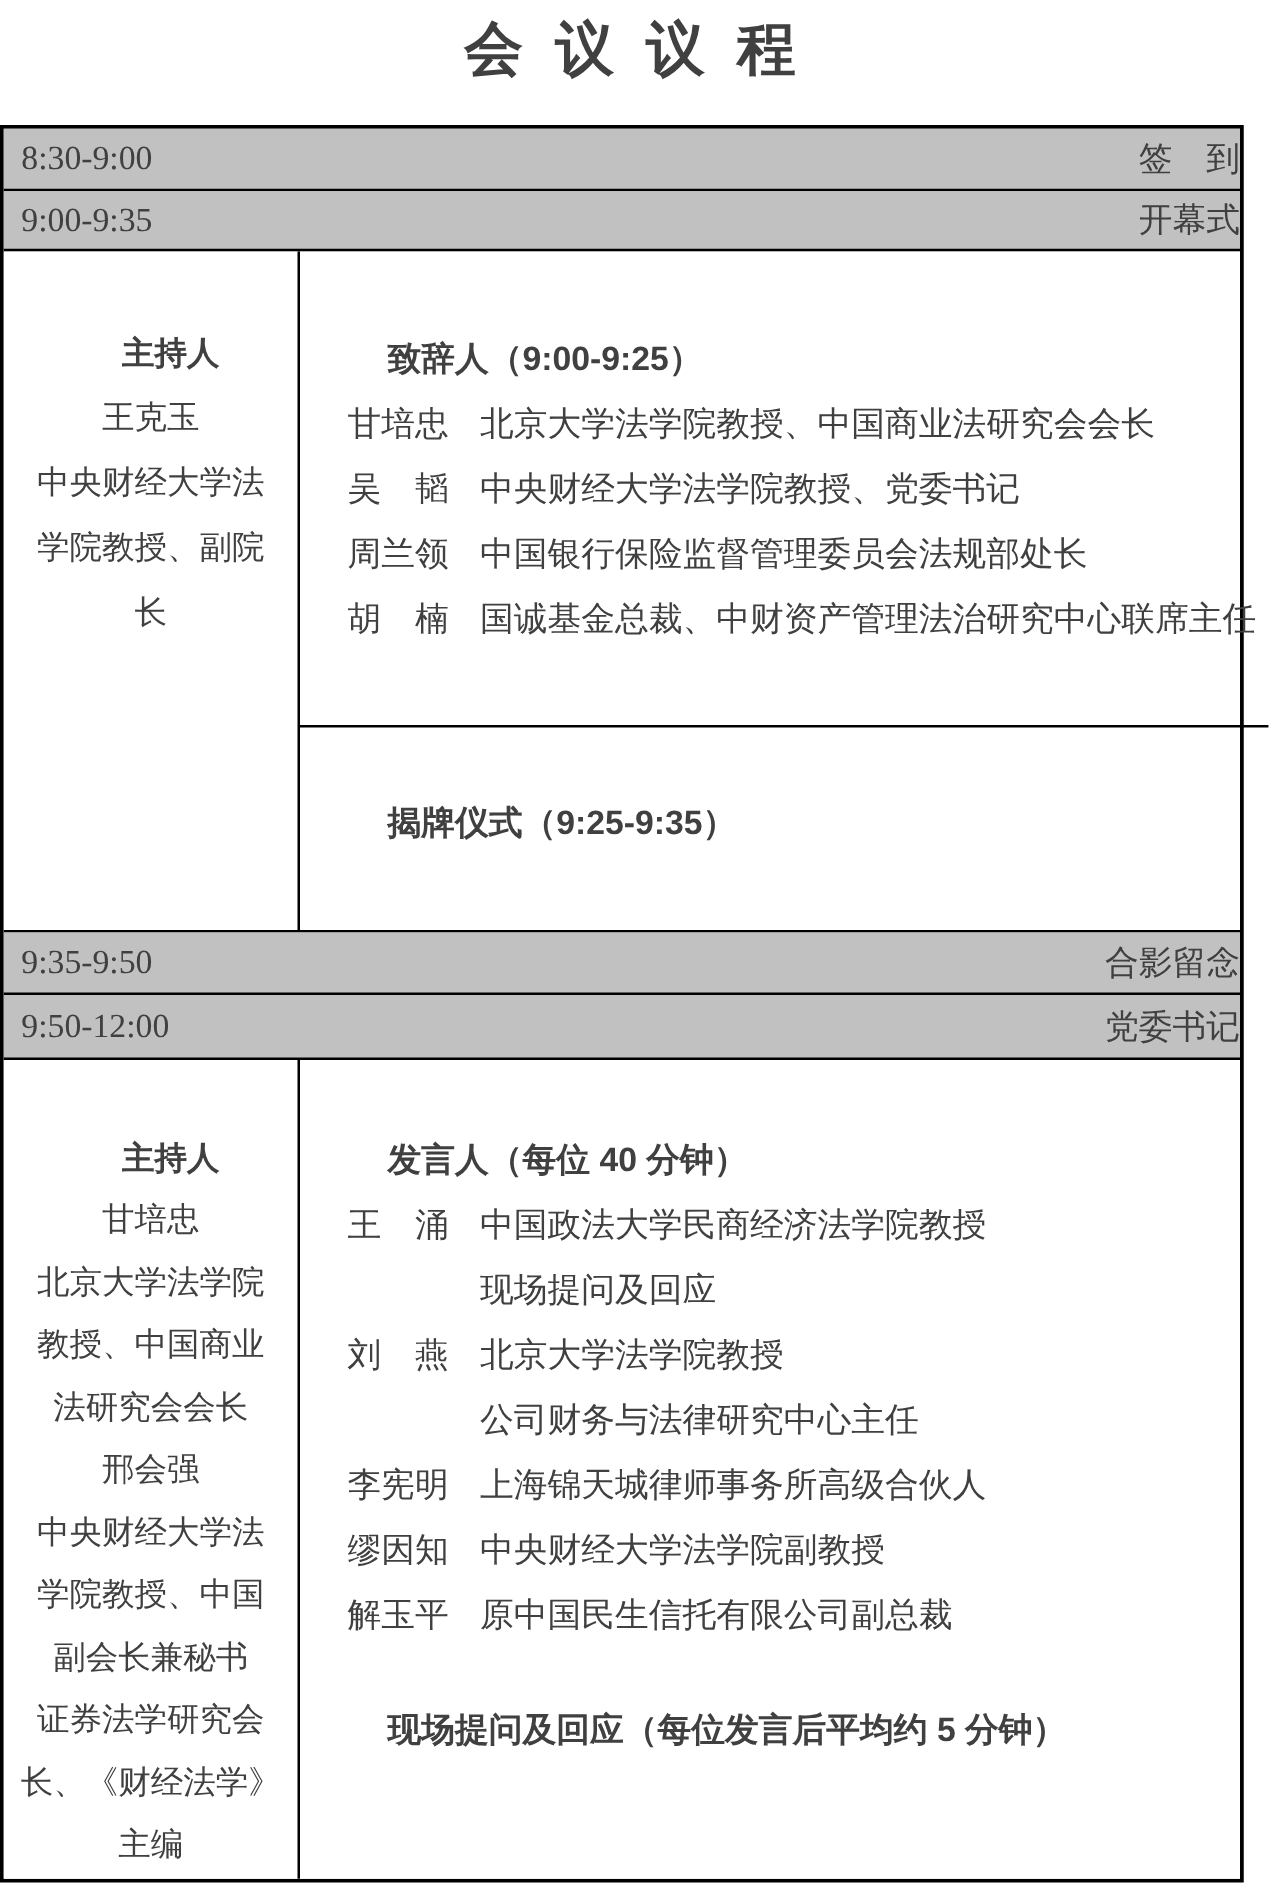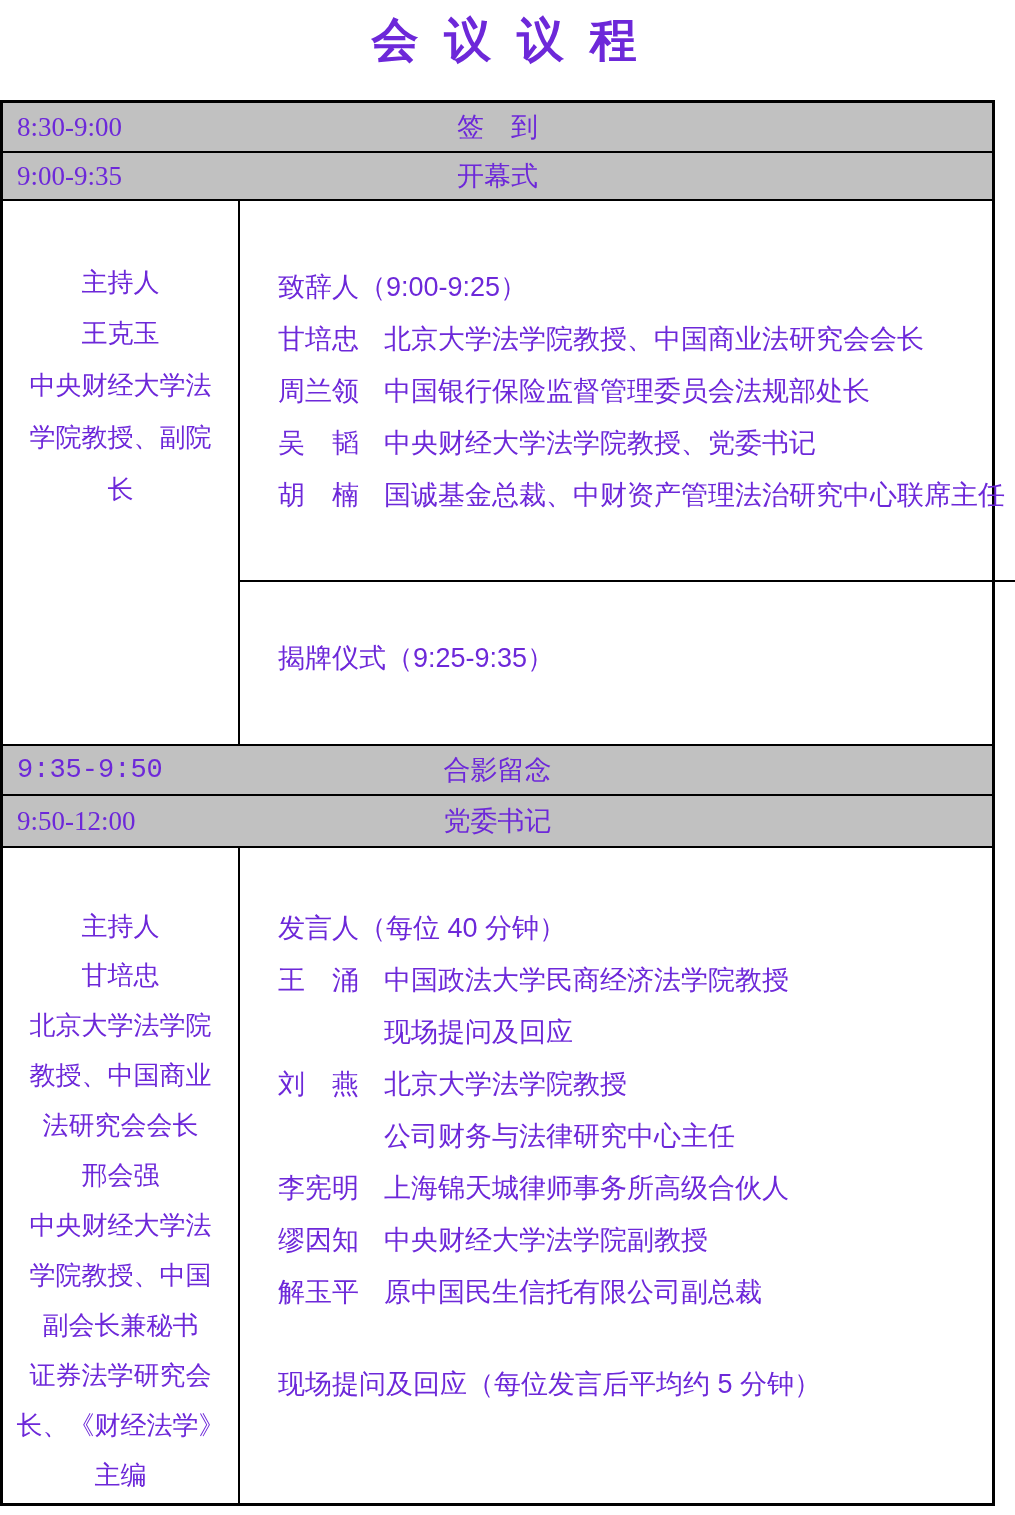--- a/index.html
+++ b/index.html
@@ -2,21 +2,21 @@
 <html lang="zh"><head>
 <meta charset="utf-8">
 <style>
   * { margin: 0; padding: 0; box-sizing: border-box; }
   html, body { background: #ffffff; }
   .page {
     position: relative;
     width: 1015px;
     height: 1515px;
     background: #ffffff;
-    color: #6d28d9;
+    color: #404040;
     font-family: "Liberation Serif", "DejaVu Serif", serif;
     overflow: hidden;
   }
   .doc-title {
     position: absolute;
     top: 4px;
     left: 0;
     width: 100%;
     text-align: center;
     font-size: 47px;
@@ -37,36 +37,36 @@
   }
   .time-row {
     position: relative;
     background: #c1c1c1;
     border-bottom: 2px solid #000;
     flex: none;
     font-size: 27px;
   }
   .row-signin  { height: 50px; }
   .row-opening { height: 48px; }
-  .row-photo   { height: 50px; font-family: Liberation Mono, monospace; }
+  .row-photo   { height: 50px; }
   .row-keynote { height: 52px; }
   .time-cell {
     position: absolute;
     left: 14px;
     top: 50%;
     transform: translateY(-50%);
     white-space: nowrap;
   }
   .activity-cell {
     position: absolute;
     left: 0;
     right: 0;
     top: 50%;
     transform: translateY(-50%);
-    text-align: center;
+    text-align: right;
     white-space: nowrap;
   }
   .session-row {
     display: flex;
     background: #ffffff;
   }
   .row-session1 { height: 545px; border-bottom: 2px solid #000; flex: none; }
   .row-session2 { flex: 1; }
   .host-cell {
     width: 237px;
@@ -96,23 +96,24 @@
     line-height: 52px;
     font-size: 27px;
   }
   .speakers-cell {
     flex: 1;
     padding: 54px 10px 0 38px;
     line-height: 52px;
     font-size: 27px;
   }
   .heading {
-    font-weight: 400;
+    font-weight: 700;
     font-family: "Liberation Sans", "DejaVu Sans", sans-serif;
     font-size: 27px;
+    margin-left: 32px;
   }
   .host-cell .heading { font-size: 26px; }
   .speaker-row { display: flex; align-items: baseline; }
   .speaker-name {
     width: 84px;
     flex: none;
     white-space: nowrap;
   }
   .speaker-aff {
     margin-left: 22px;
@@ -152,26 +153,26 @@
         <div class="host-line">长</div>
       </div>
       <div class="right-col">
         <div class="speeches-cell">
           <div class="heading">致辞人（9:00-9:25）</div>
           <div class="speaker-row">
             <span class="speaker-name">甘培忠</span>
             <span class="speaker-aff">北京大学法学院教授、中国商业法研究会会长</span>
           </div>
           <div class="speaker-row">
+            <span class="speaker-name">吴　韬</span>
+            <span class="speaker-aff">中央财经大学法学院教授、党委书记</span>
+          </div>
+          <div class="speaker-row">
             <span class="speaker-name">周兰领</span>
             <span class="speaker-aff">中国银行保险监督管理委员会法规部处长</span>
-          </div>
-          <div class="speaker-row">
-            <span class="speaker-name">吴　韬</span>
-            <span class="speaker-aff">中央财经大学法学院教授、党委书记</span>
           </div>
           <div class="speaker-row">
             <span class="speaker-name">胡　楠</span>
             <span class="speaker-aff">国诚基金总裁、中财资产管理法治研究中心联席主任</span>
           </div>
         </div>
         <div class="ceremony-cell">
           <div class="heading">揭牌仪式（9:25-9:35）</div>
         </div>
       </div>

